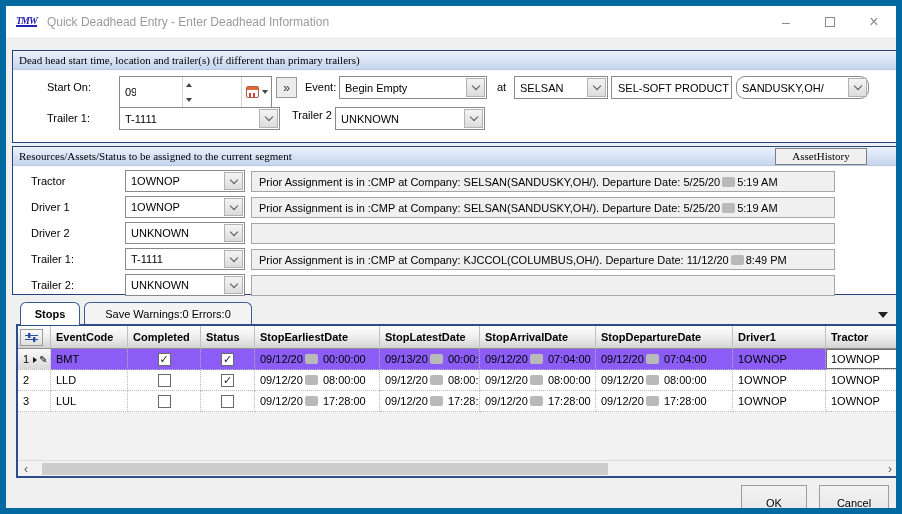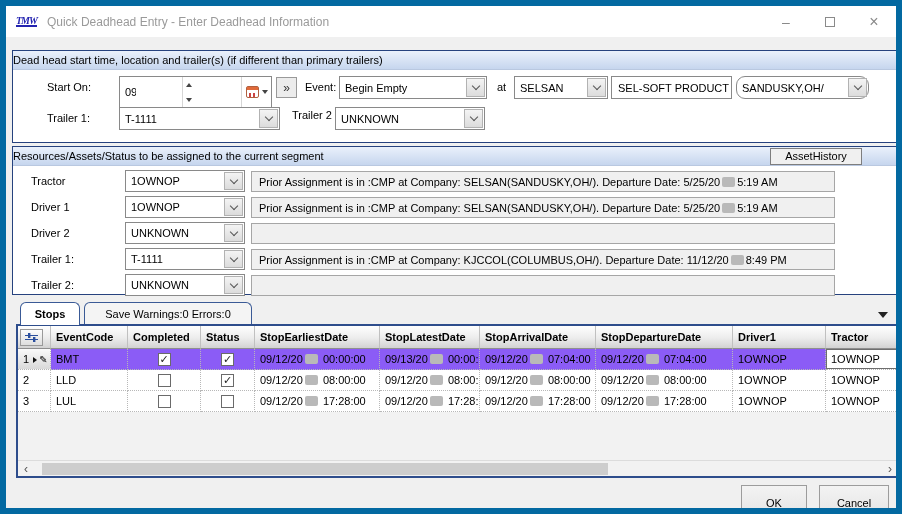--- a/index.html
+++ b/index.html
@@ -11,21 +11,21 @@
   }
   
   .titlebar{position:absolute;left:0;top:0;right:0;height:31px;background:#fff;display:flex;align-items:center;padding-left:10px;}
   .tmw-logo{font-family:"Liberation Serif",serif;font-style:italic;font-weight:bold;font-size:10px;color:#2323b0;border-bottom:2px solid #2323b0;line-height:9px;letter-spacing:-1px;}
   .title{margin-left:10px;font-size:12px;color:#9a9a9a;}
   .winbtns{margin-left:auto;display:flex;align-items:center;height:100%;}
   .winbtn{width:44px;height:100%;display:flex;align-items:center;justify-content:center;color:#8a8a8a;font-size:14px;}
   .maxglyph{width:10px;height:10px;border:1px solid #8a8a8a;display:inline-block;}
   
   .groupbox{position:absolute;background:#fff;border:1px solid #26427e;}
-  .grouphead{height:19px;background:linear-gradient(#eaf1fb,#c6d6ee);display:flex;align-items:center;padding:0 0;border-bottom:1px solid #b9c8e0;}
+  .grouphead{height:19px;background:linear-gradient(#eaf1fb,#c6d6ee);display:flex;align-items:center;padding:0 6px;border-bottom:1px solid #b9c8e0;font-family:Liberation Serif, serif;}
   #group1{left:6px;top:44px;width:888px;height:93px;}
   #group2{left:6px;top:140px;width:888px;height:149px;}
   .flabel{position:absolute;line-height:23px;white-space:nowrap;}
   .wraplabel{line-height:13px;white-space:normal;height:26px;overflow:hidden;}
   
   .datectl{position:absolute;display:flex;align-items:stretch;background:#fff;border:1px solid #898989;height:32px;gap:46px;}
   .dval{flex:1;display:flex;align-items:center;padding-left:5px;white-space:nowrap;overflow:hidden;}
   .spinner{display:flex;flex-direction:column;width:13px;border-left:1px solid #d6d6d6;}
   .spinbtn{flex:1;display:flex;align-items:center;justify-content:center;}
   .tri-up{width:0;height:0;border-left:3px solid transparent;border-right:3px solid transparent;border-bottom:4px solid #444;}
@@ -35,21 +35,21 @@
   .cal::before{content:"";position:absolute;left:0;right:0;top:0;height:3px;background:#e06a3a;}
   .cal::after{content:"";position:absolute;left:2px;right:2px;top:6px;height:4px;
     background:repeating-linear-gradient(90deg,#cc4444 0 2px,transparent 2px 4px);}
   
   .combo{position:absolute;display:flex;align-items:stretch;background:#fff;border:1px solid #898989;height:23px;}
   .cval{flex:1;display:flex;align-items:center;padding-left:5px;white-space:nowrap;overflow:hidden;}
   .cbtn{width:19px;margin:1px;background:linear-gradient(#f4f4f4,#dcdcdc);border:1px solid #b2b2b2;display:flex;align-items:center;justify-content:center;}
   .chev{width:6px;height:6px;border-right:1.4px solid #555;border-bottom:1.4px solid #555;transform:rotate(45deg);margin-top:-3px;}
   .textbox{position:absolute;background:#fff;border:1px solid #898989;display:flex;align-items:center;padding:0 6px;height:23px;white-space:nowrap;overflow:hidden;}
   .btn-more{position:absolute;width:21px;height:21px;background:#ececec;border:1px solid #999;display:flex;align-items:center;justify-content:center;color:#333;font-size:12px;}
-  .asset-btn{margin-left:auto;margin-right:37px;width:92px;height:17px;background:#f0f0f0;border:1px solid #7e7e7e;display:flex;align-items:center;justify-content:center;}
+  .asset-btn{margin-left:auto;margin-right:26px;width:92px;height:17px;background:#f0f0f0;border:1px solid #7e7e7e;display:flex;align-items:center;justify-content:center;}
   .infofield{position:absolute;background:#f0f0f0;border:1px solid #a6a6a6;height:21px;display:flex;align-items:center;padding:0 7px;white-space:nowrap;overflow:hidden;}
   .redact{display:inline-block;height:10px;border-radius:2px;background:#b9b9b9;filter:blur(.7px);vertical-align:-1px;margin:0 2px;}
   
   .tab{position:absolute;top:296px;height:23px;display:flex;align-items:center;justify-content:center;border:1px solid #3a5a96;border-bottom:none;border-radius:6px 6px 0 0;background:#f4f4f4;}
   #tabStops{left:14px;width:60px;background:#fff;font-weight:bold;z-index:2;}
   #tabSave{left:78px;width:168px;}
   .tabs-caret{position:absolute;left:872px;top:306px;width:0;height:0;border-left:5px solid transparent;border-right:5px solid transparent;border-top:6px solid #222;}
   
   .gridpanel{position:absolute;left:10px;top:318px;width:884px;height:154px;border:2px solid #2e4d8c;background:#f2f2f2;overflow:hidden;}
   table.grid{border-collapse:separate;border-spacing:0;table-layout:fixed;width:918px;font-size:11px;}

